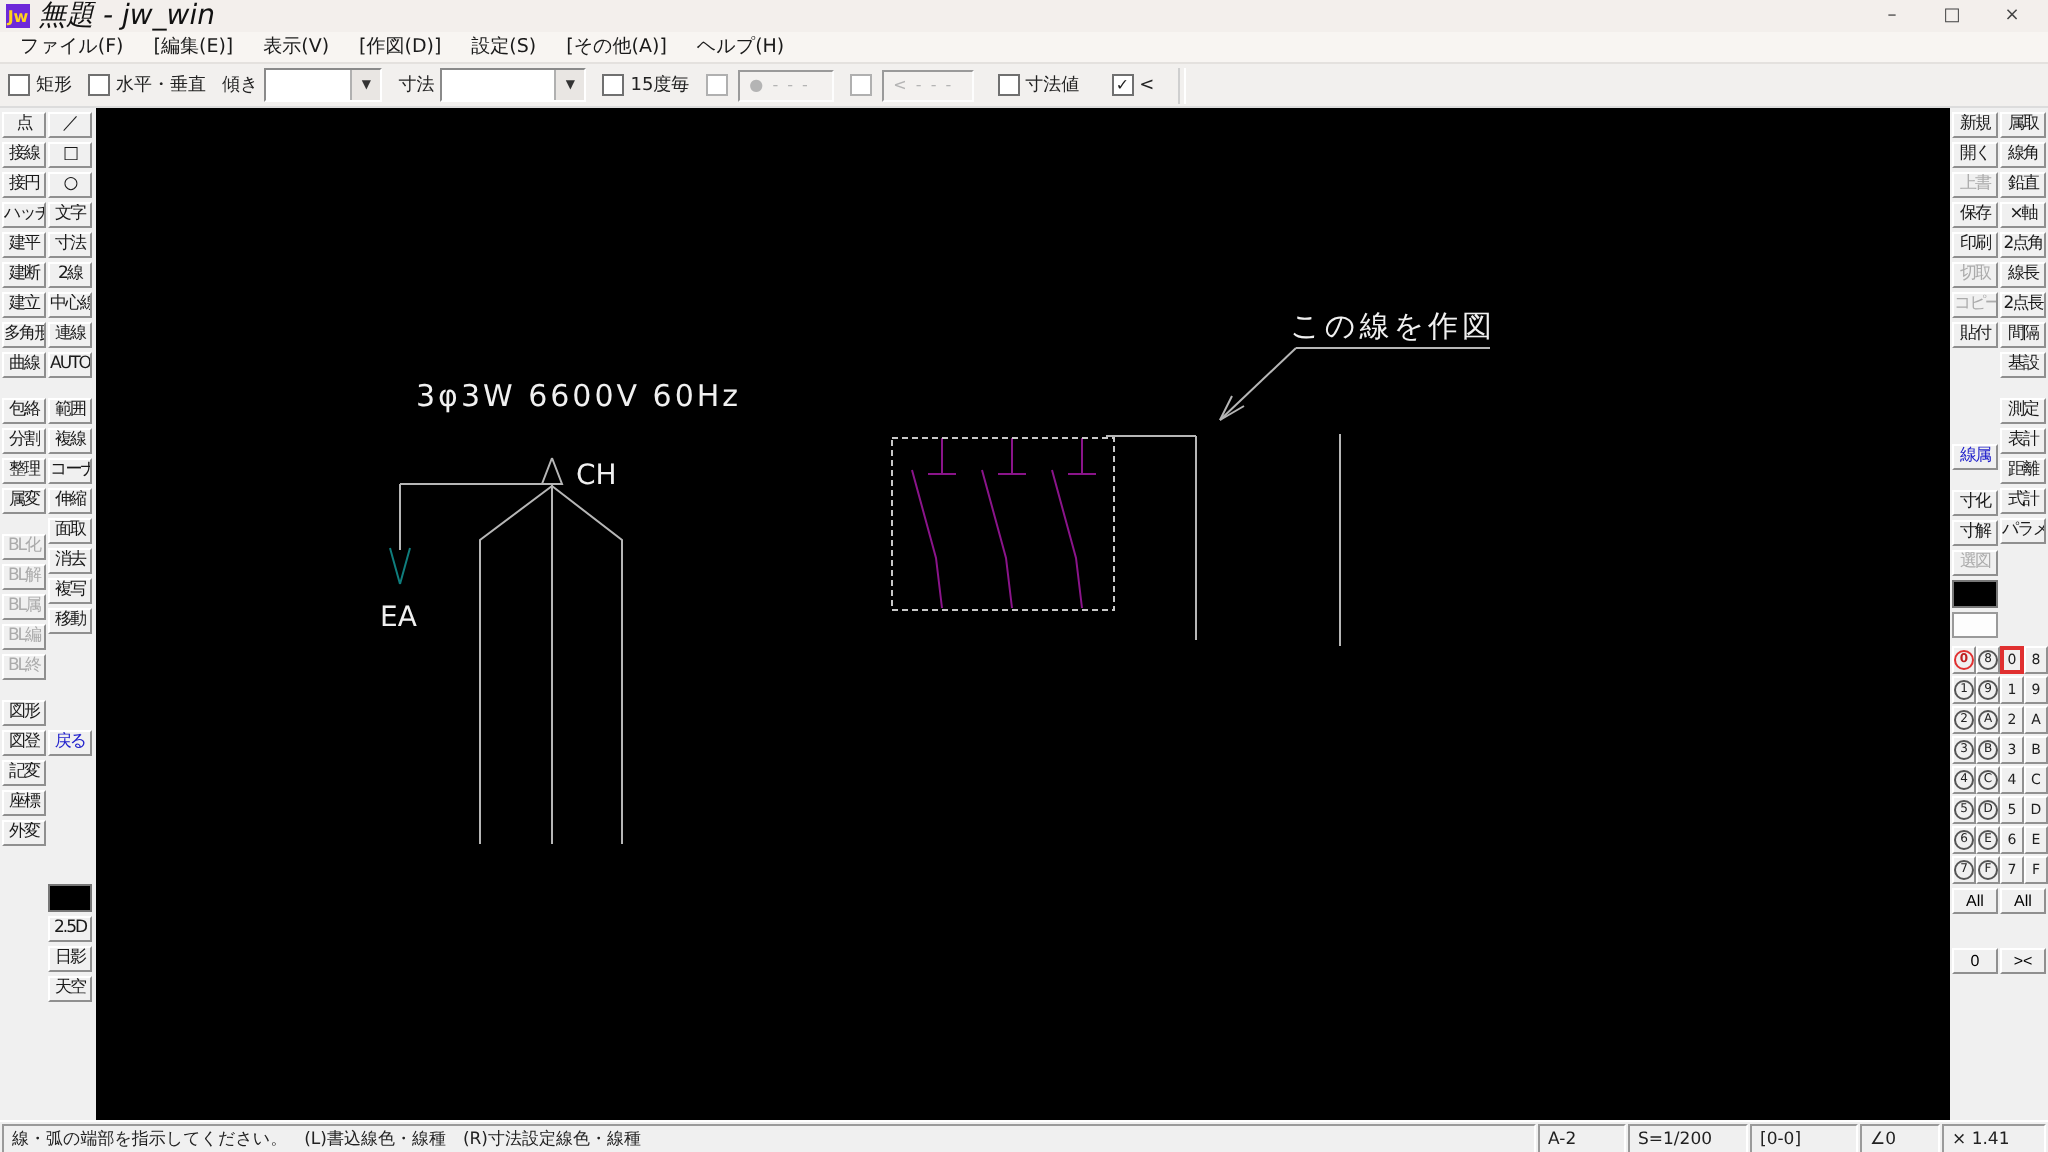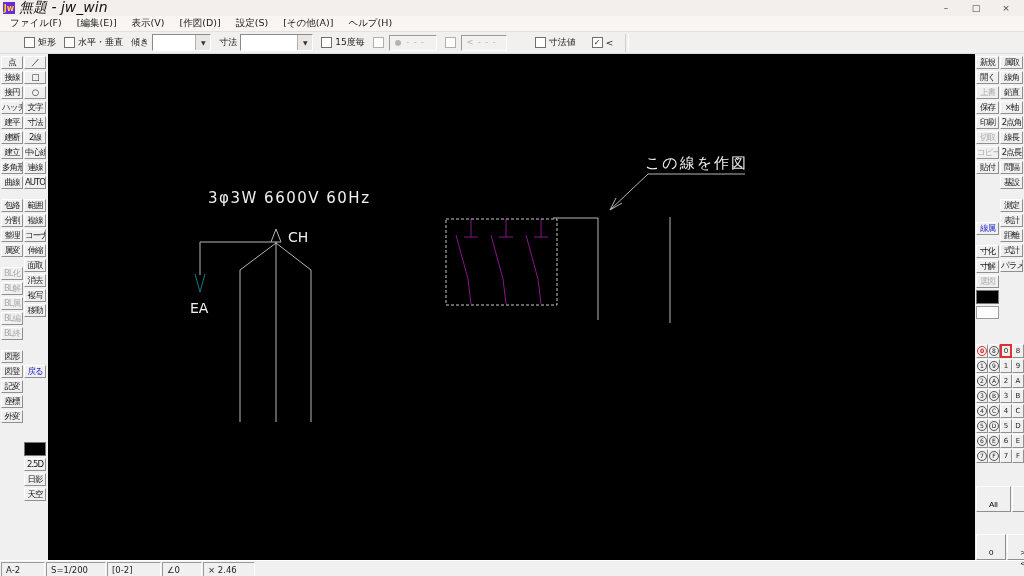--- a/index.html
+++ b/index.html
@@ -13,37 +13,37 @@
   .titlebar{height:16px;background:#f3efec;display:flex;align-items:center;padding:0 3px;}
   .title-icon{width:12px;height:12px;background:#6d28d9;display:flex;align-items:center;justify-content:center;
     font-size:8px;font-weight:bold;color:#ffd21e;margin-right:4px;flex:0 0 auto;}
   .title-text{font-size:14px;color:#111;font-style:italic;}
   .win-controls{margin-left:auto;display:flex;align-items:center;}
   .win-btn{width:30px;height:15px;text-align:center;font-size:9px;color:#444;line-height:15px;}
   
   .menubar{height:15px;background:#f8f5f2;display:flex;align-items:center;padding-left:10px;border-bottom:1px solid #e4e1de;}
   .menu-item{font-size:9.5px;margin-right:15px;color:#1a1a1a;white-space:nowrap;}
   
-  .toolbar{height:21px;background:#f2f0ee;display:flex;align-items:center;padding-left:24px;border-bottom:1px solid #dcdcdc;}
+  .toolbar{height:21px;background:#f2f0ee;display:flex;align-items:center;padding-left:4px;border-bottom:1px solid #dcdcdc;}
   .cb-group{display:flex;align-items:center;margin-right:8px;white-space:nowrap;}
   .cb{width:9px;height:9px;background:#fff;border:1px solid #707070;display:inline-flex;align-items:center;justify-content:center;
     font-size:8px;line-height:8px;color:#222;margin-right:3px;flex:0 0 auto;}
   .cb-label{font-size:9px;color:#222;}
   .tb-label{font-size:9px;color:#222;margin-right:3px;white-space:nowrap;}
   .combo{height:15px;background:#fff;border:1px solid;border-color:#8a8a8a #fff #fff #8a8a8a;display:flex;margin-right:8px;}
   .combo-val{flex:1;font-size:9px;padding:1px 2px;color:#222;}
   .combo-btn{width:14px;background:#e9e6e3;border-left:1px solid #b0b0b0;display:flex;align-items:center;justify-content:center;
     font-size:6px;color:#333;}
   .opt-box{height:14px;border:1px solid;border-color:#9a9a9a #fdfdfd #fdfdfd #9a9a9a;background:#f3f1ef;color:#b4b4b4;
     font-size:8px;display:flex;align-items:center;padding:0 5px;margin-right:8px;letter-spacing:1px;white-space:nowrap;}
   .tb-sep{width:2px;height:18px;border-left:1px solid #cfcfcf;border-right:1px solid #fff;margin:0 4px;}
   
   .main{display:flex;height:506px;}
   .sidebar-left{width:48px;background:#f0f0f0;display:flex;flex:0 0 auto;}
-  .sidebar-right{width:49px;background:#f0f0f0;display:flex;flex-direction:column;flex:0 0 auto;justify-content:space-between;}
+  .sidebar-right{width:49px;background:#f0f0f0;display:flex;flex-direction:column;flex:0 0 auto;}
   .rs-cols{display:flex;}
   .scol{display:flex;flex-direction:column;width:23px;}
   .scol-r{width:24px;}
   .tbtn{height:13px;margin:2px 0 0 1px;background:#f0f0f0;border:1px solid;border-color:#ffffff #8f8f8f #8f8f8f #ffffff;
     font-size:8.5px;line-height:11px;padding:0;text-align:center;color:#1a1a1a;overflow:hidden;white-space:nowrap;
     font-family:"DejaVu Sans","Liberation Sans",sans-serif;letter-spacing:-1px;}
   .tbtn.dis{color:#ababab;}
   .tbtn.accent{color:#2222cc;margin-top:48px;}
   .gap-s{height:8px;flex:0 0 auto;}
   .gap-l{height:62px;flex:0 0 auto;}
@@ -52,22 +52,22 @@
   .canvas{flex:1;background:#000;position:relative;}
   .canvas svg{position:absolute;left:0;top:0;}
   
   .layer-grid{display:grid;grid-template-columns:12px 12px 12px 12px;margin:4px 0 0 1px;}
   .lcell{width:10px;height:12px;border:1px solid;border-color:#fff #909090 #909090 #fff;background:#f0f0f0;
     display:flex;align-items:center;justify-content:center;margin:0 0 1px 0;font-size:7px;color:#222;}
   .lcell .ring{width:8px;height:8px;border:1px solid #555;border-radius:50%;font-size:6px;line-height:7px;text-align:center;color:#222;}
   .lcell .ring.active{border:1px solid #e03030;color:#c02020;font-weight:bold;}
   .lcell.active-sq{border:2px solid #e03030;width:8px;height:10px;}
   .all-row,.zero-row{display:flex;margin-left:1px;}
-  .wide-btn{width:39px;height:13px;margin:1px 1px 0 0;background:#f0f0f0;border:1px solid;border-color:#fff #8f8f8f #8f8f8f #fff;
-    font-size:8px;line-height:11px;text-align:center;padding:12px;}
+  .wide-btn{width:39px;height:13px;margin:1px 1px 16px 0;background:#f0f0f0;border:1px solid;border-color:#fff #8f8f8f #8f8f8f #fff;
+    font-size:8px;line-height:11px;text-align:center;padding:0;}
   
   .statusbar{height:17px;background:#f0f0f0;border-top:1px solid #fff;display:flex;align-items:stretch;}
   .seg{border:1px solid;border-color:#9a9a9a #ffffff #ffffff #9a9a9a;margin:1px 0 1px 1px;display:flex;align-items:center;
     font-size:8.5px;color:#222;padding:0 4px;white-space:nowrap;overflow:hidden;}
   .seg-msg{flex:1;}
   .seg-fix{flex:0 0 auto;}
 </style>
 </head>
 <body>
 
@@ -115,21 +115,21 @@
     <span class="cb-label">15度毎</span>
   </span>
   <span class="cb-group">
     <span class="cb" style="border-color:#b0b0b0"></span>
   </span>
   <div class="opt-box" style="width:36px;margin-left:-6px">● - - -</div>
   <span class="cb-group">
     <span class="cb" style="border-color:#b0b0b0"></span>
   </span>
   <div class="opt-box" style="width:34px;margin-left:-6px">&lt; - - -</div>
-  <span class="cb-group" style="margin-left:20px">
+  <span class="cb-group" style="margin-left:4px">
     <span class="cb"></span>
     <span class="cb-label">寸法値</span>
   </span>
   <span class="cb-group" style="margin-left:8px">
     <span class="cb">✓</span>
     <span class="cb-label">&lt;</span>
   </span>
   <div class="tb-sep"></div>
 </div>
 
@@ -334,18 +334,19 @@
       <button class="wide-btn">All</button>
     </div>
     <div class="zero-row">
       <button class="wide-btn">0</button>
       <button class="wide-btn">&gt;&lt;</button>
     </div>
   </div>
 </div>
 
 <div class="statusbar">
+  <div class="seg seg-msg">線・弧の端部を指示してください。　(L)書込線色・線種　(R)寸法設定線色・線種</div>
   <div class="seg seg-fix" style="width:34px">A-2</div>
   <div class="seg seg-fix" style="width:50px">S=1/200</div>
-  <div class="seg seg-fix" style="width:44px">[0-2]</div>
+  <div class="seg seg-fix" style="width:44px">[0-0]</div>
   <div class="seg seg-fix" style="width:30px">∠0</div>
-  <div class="seg seg-fix" style="width:42px;margin-right:1px">× 2.46</div>
+  <div class="seg seg-fix" style="width:42px;margin-right:1px">× 1.41</div>
 </div>
 
 </body></html>

